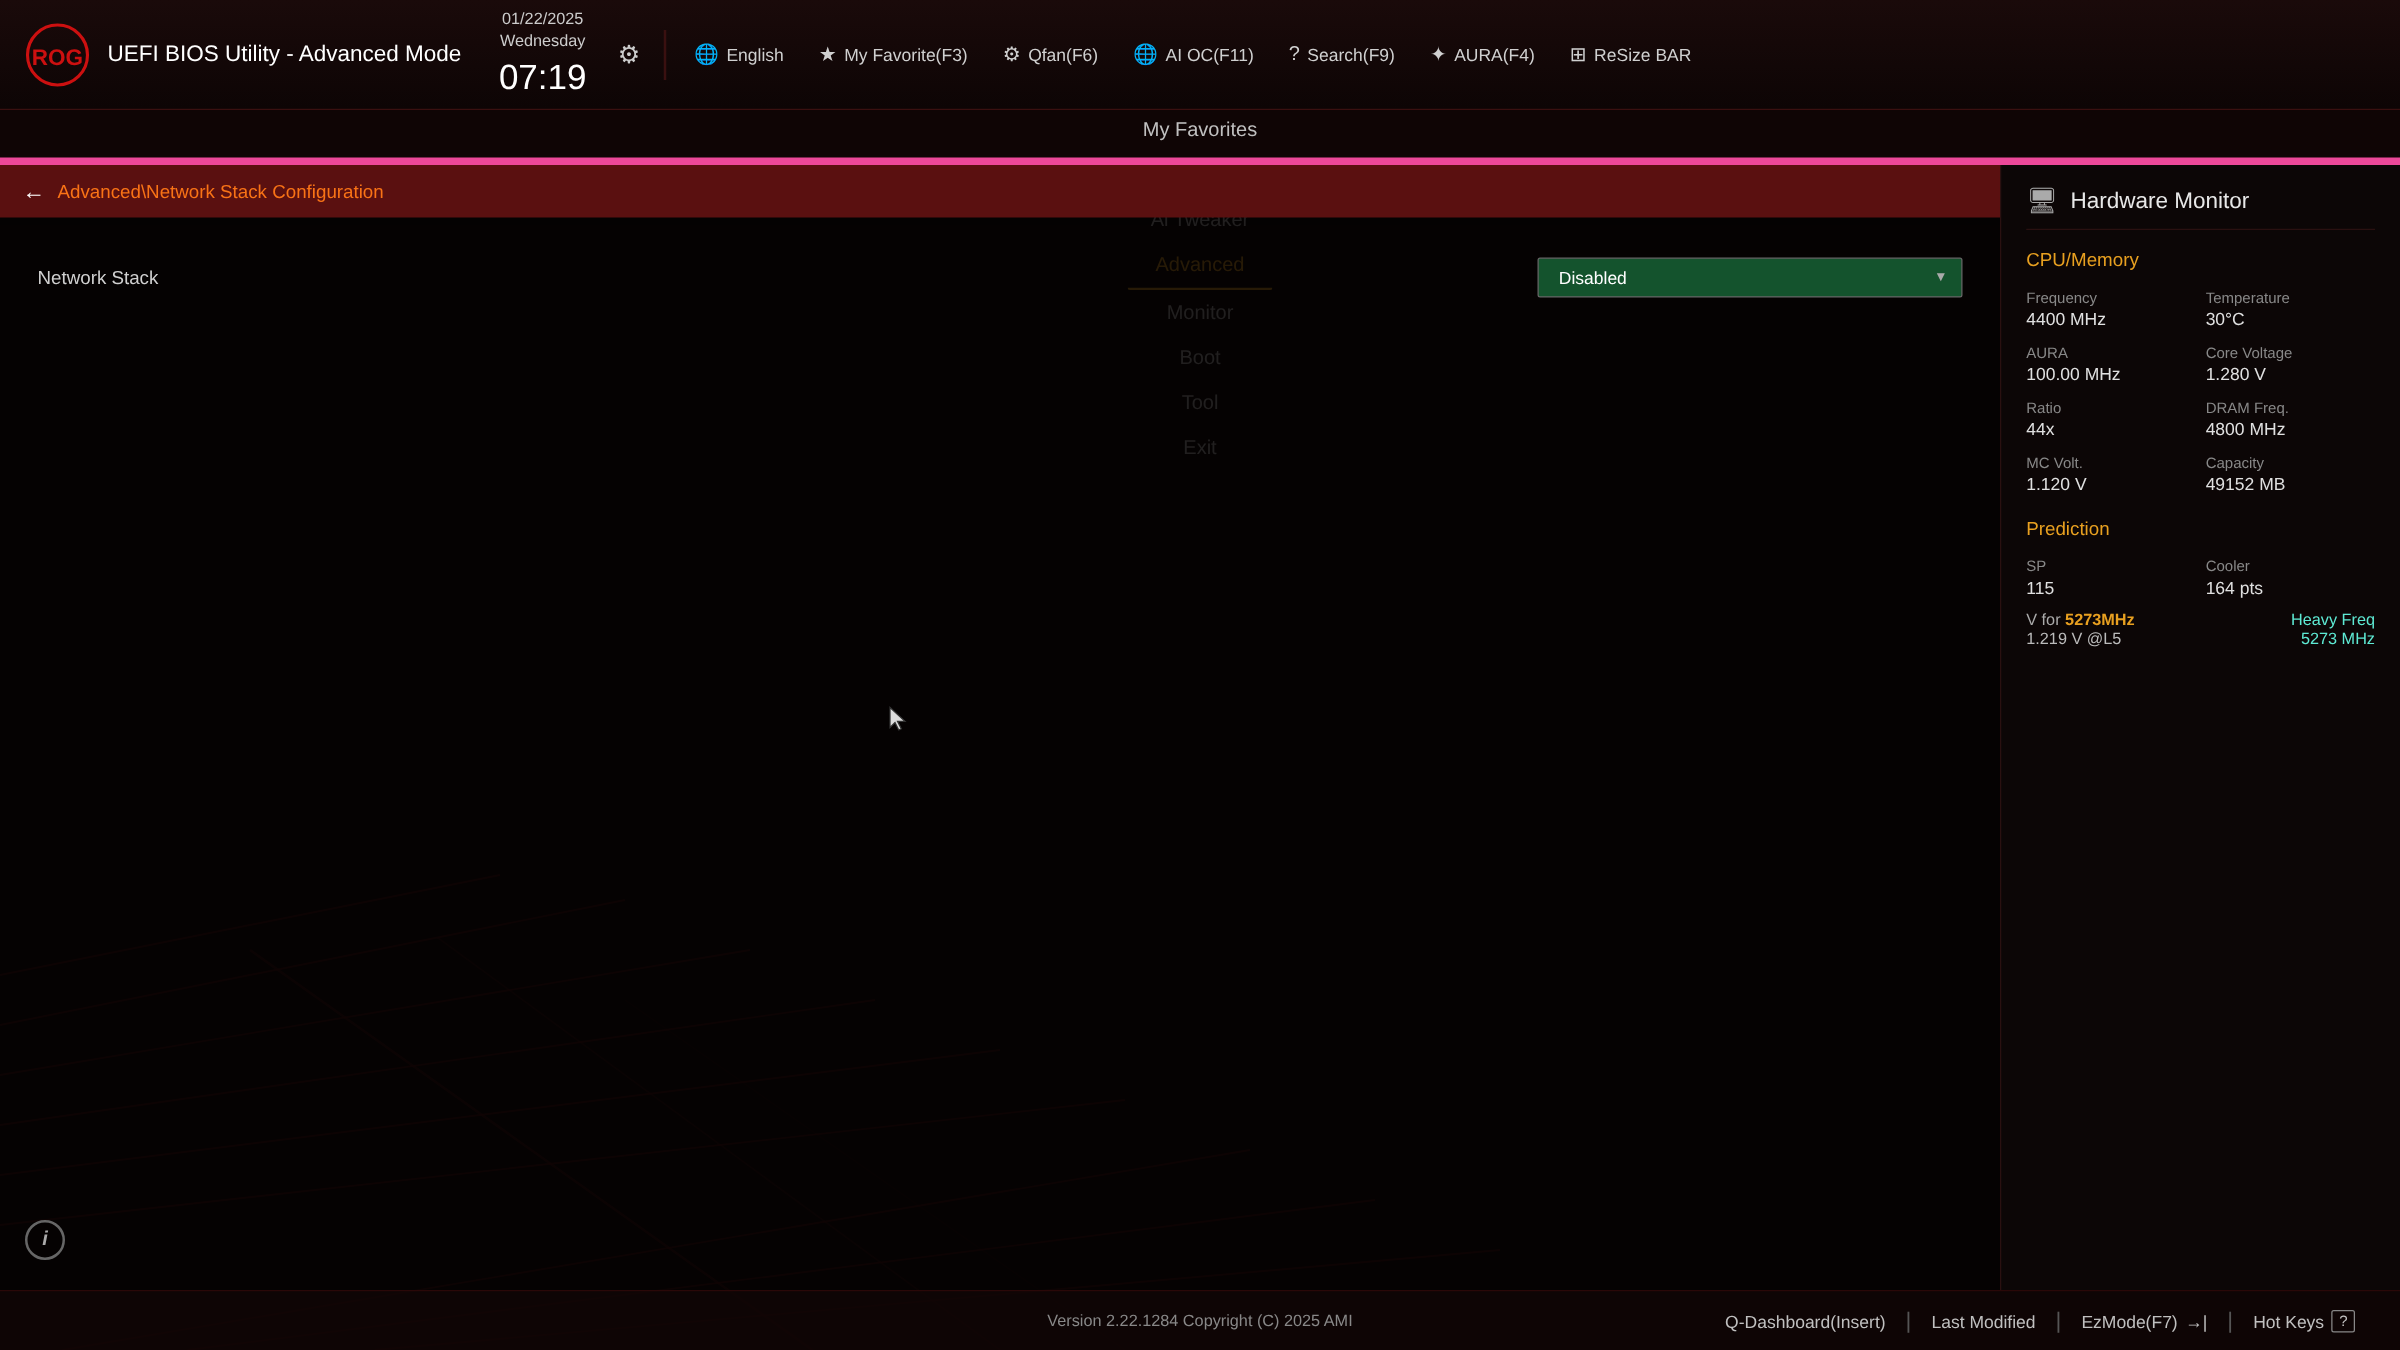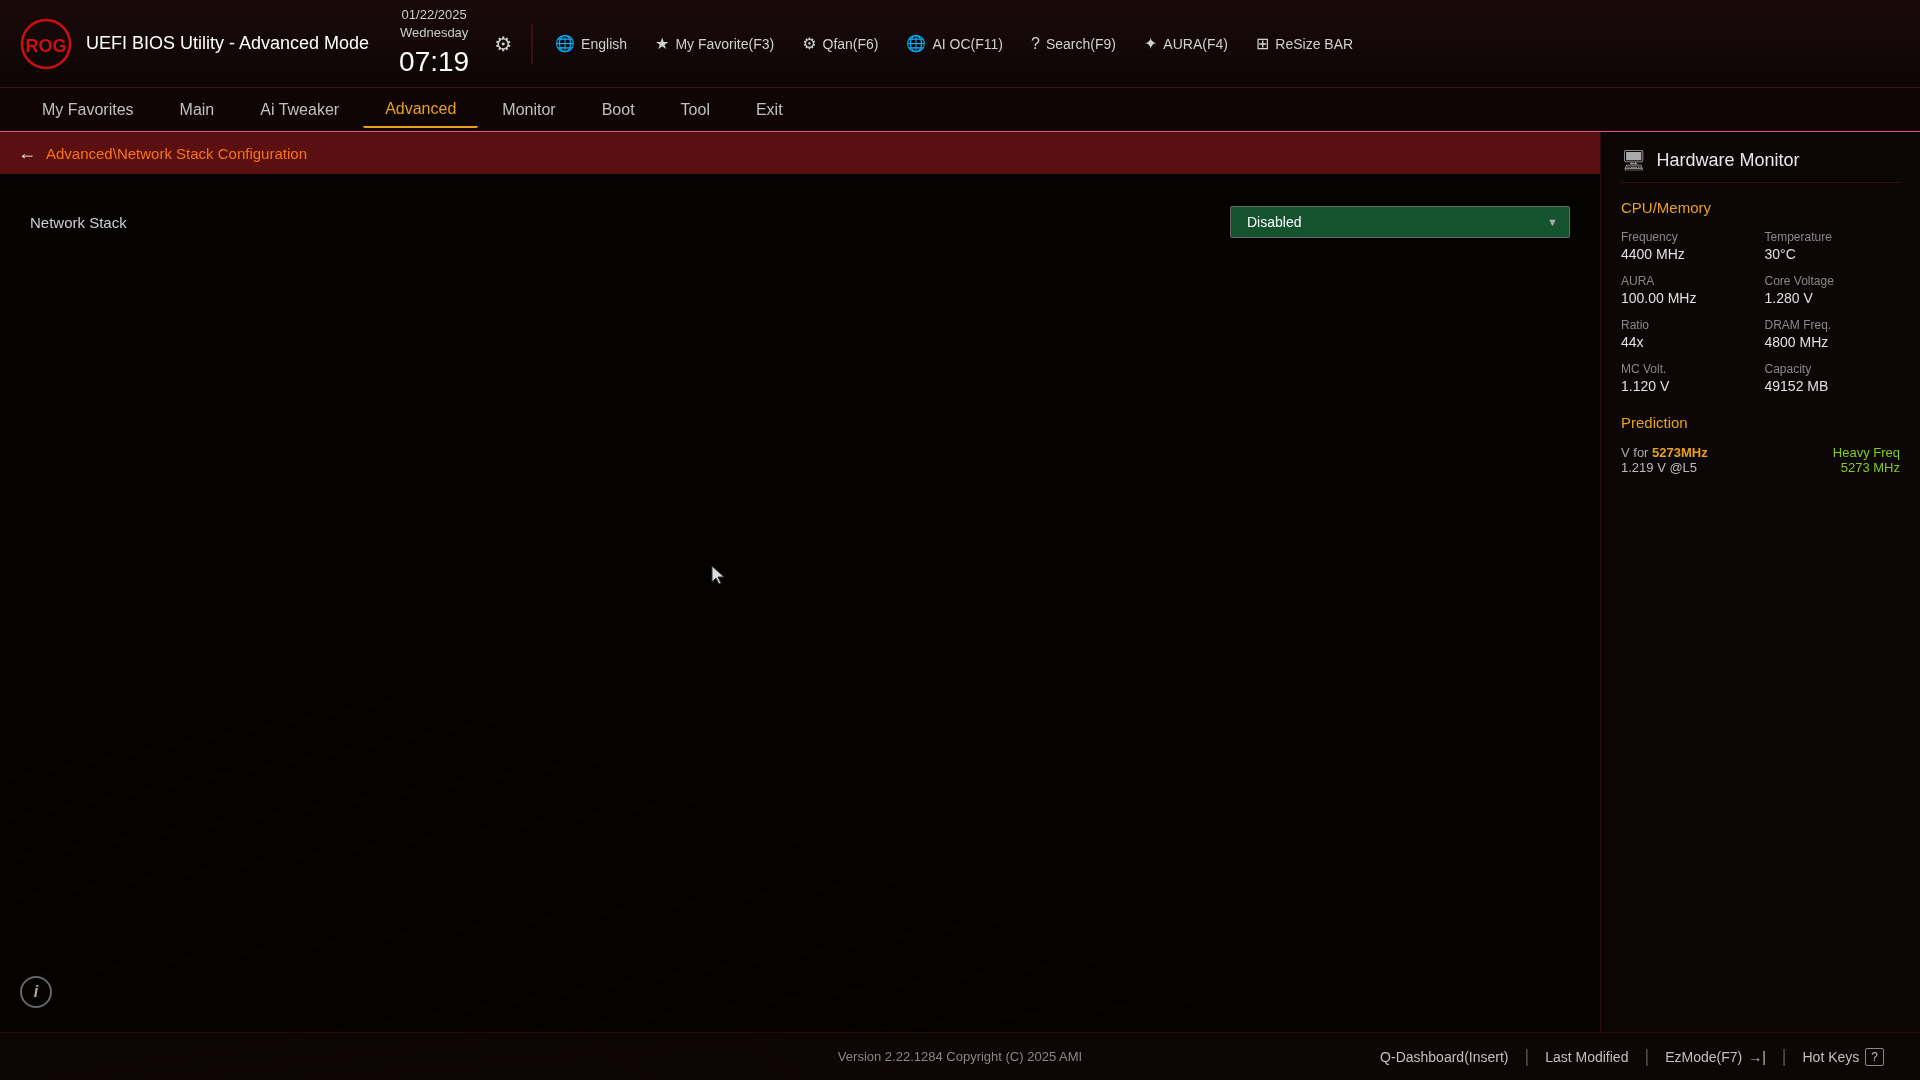--- a/index.html
+++ b/index.html
@@ -112,21 +112,22 @@
     
     .nav-bar {
       position: relative;
       z-index: 10;
       background: #0f0505;
       height: 44px;
       display: flex;
       align-items: center;
       padding: 0 20px;
       gap: 2px;
-      border-bottom: 1px solid #ec4899;
+      border-bottom: 6px solid #ec4899;
+      flex-direction: column;
     }
     .nav-item {
       padding: 8px 22px;
       font-size: 16px;
       color: #c0c0c0;
       cursor: pointer;
       border-radius: 2px;
       white-space: nowrap;
     }
     .nav-item.active {
@@ -314,21 +315,21 @@
       font-size: 13px;
       color: #aaa;
       text-align: center;
     }
     .hw-v-left .freq-highlight {
       color: #e8a020;
       font-weight: bold;
     }
     .hw-v-right {
       font-size: 13px;
-      color: #84cc16;
+      color: #5eead4;
       text-align: right;
     }
     .hw-v-sub {
       font-size: 13px;
       color: #bbb;
     }
 
     
     .status-bar {
       position: relative;
@@ -561,20 +562,30 @@
         <div class="hw-item-value">1.120 V</div>
       </div>
       <div class="hw-item">
         <div class="hw-item-label">Capacity</div>
         <div class="hw-item-value">49152 MB</div>
       </div>
     </div>
 
     <div class="hw-section-title prediction">Prediction</div>
 
+    <div class="hw-predict-row">
+      <div class="hw-predict-item">
+        <div class="hw-predict-label">SP</div>
+        <div class="hw-predict-value">115</div>
+      </div>
+      <div class="hw-predict-item">
+        <div class="hw-predict-label">Cooler</div>
+        <div class="hw-predict-value">164 pts</div>
+      </div>
+    </div>
 
     <div class="hw-v-row">
       <div>
         <div class="hw-v-left">
           <span>V for</span>
           <span class="freq-highlight">5273MHz</span>
         </div>
         <div class="hw-v-sub">1.219 V @L5</div>
       </div>
       <div>

